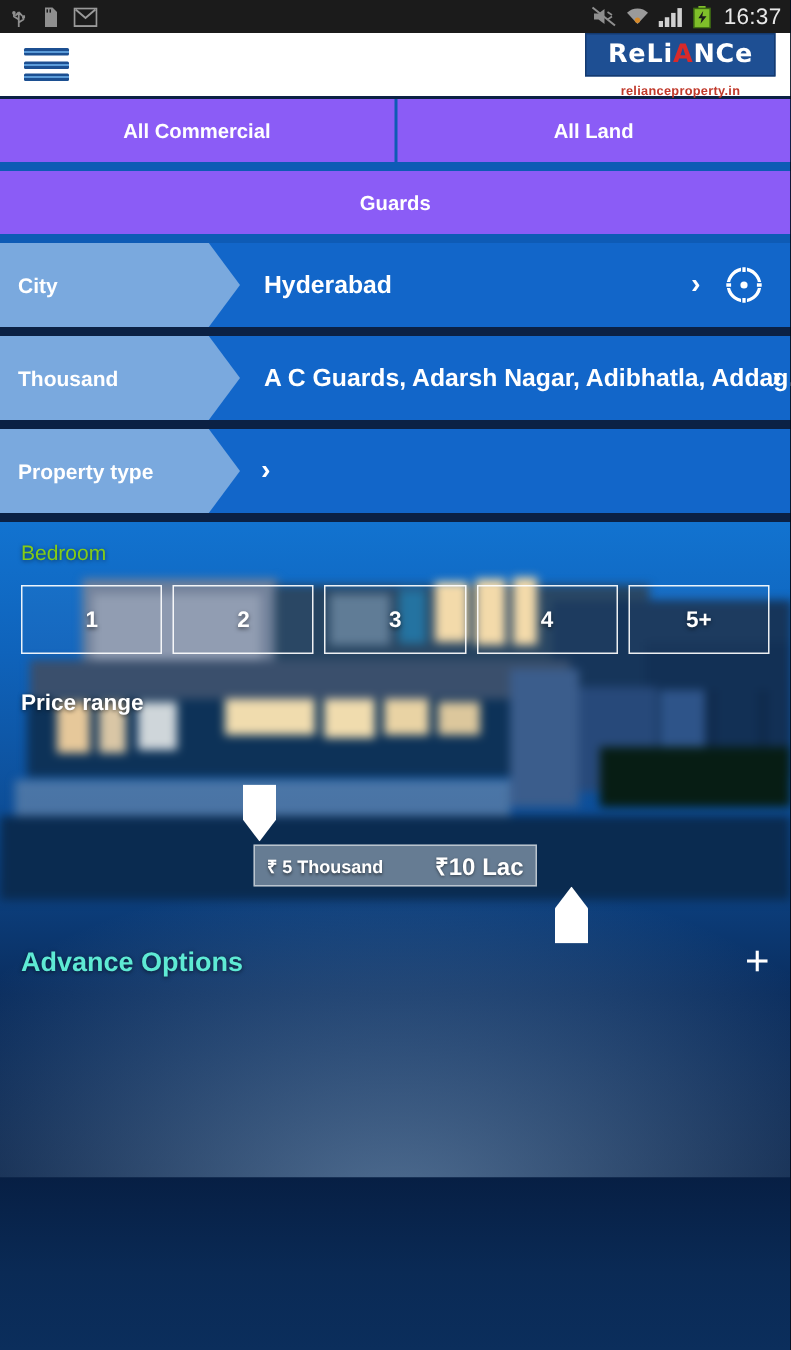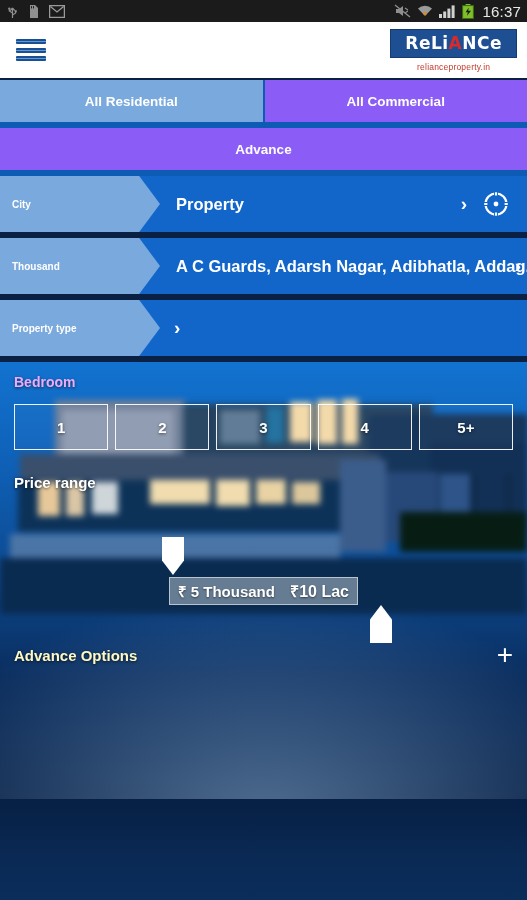--- a/index.html
+++ b/index.html
@@ -16,59 +16,59 @@
     position: relative; height: 22px; background: #1b1b1b;
     display: flex; align-items: center; padding: 0 6px;
   }
   .sb-left { display: flex; align-items: center; gap: 9px; }
   .sb-right { margin-left: auto; display: flex; align-items: center; gap: 6px; }
   .sb-time { color: #e8e8e8; font-size: 15px; letter-spacing: .2px; padding-left:2px;}
   .sb-ico { display:block; }
 
   
   .appbar {
-    height: 56px; background: #ffffff; position: relative;
+    height: 42px; background: #ffffff; position: relative;
     display: flex; align-items: center;
   }
   .hamburger { margin-left: 16px; width: 30px; height: 22px;
     display: flex; flex-direction: column; justify-content: space-between; cursor: pointer; }
   .hamburger i { display: block; height: 5px; border-radius: 1px;
     background: linear-gradient(#1c4f91 0 34%, #5b9bd8 34% 66%, #1c4f91 66% 100%); }
   .brand { margin-left: auto; margin-right: 10px; text-align: center; }
   .brand-box {
     background: #1e4f93; padding: 3px 14px 4px; display: inline-block;
     border: 1px solid #143a70;
   }
   .brand-box .bt {
     color: #fff; font-size: 17px; font-weight: bold; letter-spacing: .5px;
     font-family: "DejaVu Sans", sans-serif;
   }
   .brand-box .bt .r { color: #d82a2a; }
-  .brand-sub { color: #c0392b; font-size: 8.5px; margin-top: 4px; letter-spacing: .2px; }
+  .brand-sub { color: #c0392b; font-size: 8.5px; margin-top: 4px; letter-spacing: .2px; font-weight: bold; }
 
   
   .tabrow { display: flex; gap: 2px; background: #0e5bb5; }
   .tabrow.r1 { margin-top: 2px; }
   .tab {
     flex: 1; height: 42px; display: flex; align-items: center; justify-content: center;
     background: #8b5cf6; color: #ffffff; font-size: 13.5px; font-weight: bold;
     cursor: pointer; text-align:center;
   }
   .tab.active { background: #7aa9de; }
   .tabgap { height: 6px; background: #0e5bb5; }
 
   
   .selrow {
     position: relative; height: 56px; background: #1266c9;
     margin-bottom: 6px; display: flex; align-items: center; cursor: pointer;
   }
   .selrow .tag {
     position: relative; width: 160px; height: 56px; background: #7aa9de;
     display: flex; align-items: center; padding-left: 12px;
-    color: #ffffff; font-size: 10px; font-weight: bold;
+    color: #ffffff; font-size: 14px; font-weight: bold;
     clip-path: polygon(0 0, 87% 0, 100% 50%, 87% 100%, 0 100%);
   }
   .selrow .val {
     flex: 1; color: #ffffff; font-size: 16.5px; font-weight: bold;
     padding-left: 16px; white-space: nowrap; overflow: hidden;
   }
   .selrow .chev { color: #ffffff; font-size: 19px; font-weight: bold; padding: 0 14px; }
   .selrow .chev.tight { padding: 0 6px 0 0; margin-left: -14px; }
   .locate { margin-right: 16px; display:flex; align-items:center; }
 
@@ -79,57 +79,57 @@
     background:
       radial-gradient(120% 90% at 50% 105%, rgba(140,175,210,.55) 0%, rgba(30,80,150,0) 58%),
       linear-gradient(#1273d0 0%, #0f63bb 20%, #0d4d96 45%, #0a2d5e 72%, #071f44 100%);
     filter: none;
   }
   .house { position: absolute; inset: 0; filter: blur(3.2px); }
   .blk { position: absolute; }
   .win { position: absolute; background: #f3d9a8; }
 
   .panel-inner { position: relative; z-index: 4; padding: 12px 14px 0; }
-  .sec-label { color: #f0abfc; font-size: 14px; font-weight: bold; text-shadow: 0 1px 3px rgba(0,0,0,.55); }
+  .sec-label { color: #84cc16; font-size: 14px; font-weight: normal; text-shadow: 0 1px 3px rgba(0,0,0,.55); }
 
   .bedrow { display: flex; gap: 7px; margin-top: 14px; }
   .bedbtn {
     flex: 1; height: 46px; border: 1px solid rgba(255,255,255,.92);
     display: flex; align-items: center; justify-content: center;
     color: #ffffff; font-size: 15px; font-weight: bold; cursor: pointer;
     background: rgba(255,255,255,.03); text-shadow: 0 1px 3px rgba(0,0,0,.5);
   }
 
   .pricehead { display: flex; align-items: baseline; margin-top: 24px; }
   .pricehead .pr-lbl { color: #fff; font-size: 15px; font-weight: bold; text-shadow: 0 1px 3px rgba(0,0,0,.6); }
   .pricehead .pr-val { color: #fff; font-size: 12.5px; font-weight: bold; margin-left: 26px; text-shadow: 0 1px 3px rgba(0,0,0,.6); }
 
   .slider { position: relative; height: 120px; margin-top: 18px; }
   .sl-track {
     position: absolute; left: 155px; right: 155px; top: 68px; height: 28px;
     background: rgba(232,236,240,.42); border: 1px solid rgba(255,255,255,.55);
     display: flex; align-items: center; justify-content: space-between;
     padding: 0 8px;
   }
-  .sl-track span { color: #ffffff; font-size: 15px; font-weight: bold; text-shadow: 0 1px 2px rgba(0,0,0,.5); }
+  .sl-track span { color: #ffffff; font-size: 12px; font-weight: bold; text-shadow: 0 1px 2px rgba(0,0,0,.5); }
   .sl-track span.right { font-size: 16px; }
   .handle-down {
     position: absolute; left: 148px; top: 28px; width: 22px; height: 38px;
     background: #fff; clip-path: polygon(0 0, 100% 0, 100% 62%, 50% 100%, 0 62%);
   }
   .handle-up {
     position: absolute; left: 356px; top: 96px; width: 22px; height: 38px;
     background: #fff; clip-path: polygon(50% 0, 100% 38%, 100% 100%, 0 100%, 0 38%);
   }
 
   .advrow {
     position: absolute; left: 0; right: 0; top: 278px; z-index: 5;
     display: flex; align-items: center; padding: 0 14px; height: 30px; cursor: pointer;
   }
-  .advrow .adv-lbl { color: #fef9c3; font-size: 15px; font-weight: bold; text-shadow: 0 1px 3px rgba(0,0,0,.6); }
+  .advrow .adv-lbl { color: #5eead4; font-size: 18px; font-weight: bold; text-shadow: 0 1px 3px rgba(0,0,0,.6); }
   .advrow .plus { margin-left: auto; color: #ffffff; font-size: 28px; line-height: 20px; font-weight: 300; }
 
   
   .lowerfill {
     height: 115px;
     background: linear-gradient(#071f44 0%, #0a2a55 55%, #0b2e5c 100%);
   }
 </style>
 </head>
 <body>
@@ -186,32 +186,32 @@
     </div>
     <div class="brand">
       <div class="brand-box">
         <span class="bt"><span>ReLi</span><span class="r">A</span><span>NCe</span></span>
       </div>
       <div class="brand-sub">relianceproperty.in</div>
     </div>
   </div>
 
   <div class="tabrow r1">
-    <div class="tab active">All Residential</div>
     <div class="tab">All Commercial</div>
+    <div class="tab">All Land</div>
   </div>
   <div class="tabgap"></div>
   <div class="tabrow">
-    <div class="tab">Advance</div>
+    <div class="tab">Guards</div>
   </div>
   <div class="tabgap"></div>
 
   <div class="selrow">
     <div class="tag">City</div>
-    <div class="val">Property</div>
+    <div class="val">Hyderabad</div>
     <div class="chev">›</div>
     <div class="locate">
       <svg width="30" height="30" viewBox="0 0 30 30">
         <circle cx="15" cy="15" r="10.5" fill="none" stroke="#ffffff" stroke-width="2.2"></circle>
         <circle cx="15" cy="15" r="2.4" fill="#ffffff"></circle>
         <path d="M15 1.8 V7.2 M15 22.8 V28.2 M1.8 15 H7.2 M22.8 15 H28.2" stroke="#1266c9" stroke-width="4"></path>
         <path d="M15 3.2 V6.4 M15 23.6 V26.8 M3.2 15 H6.4 M23.6 15 H26.8" stroke="#ffffff" stroke-width="2.2"></path>
       </svg>
     </div>
   </div>

